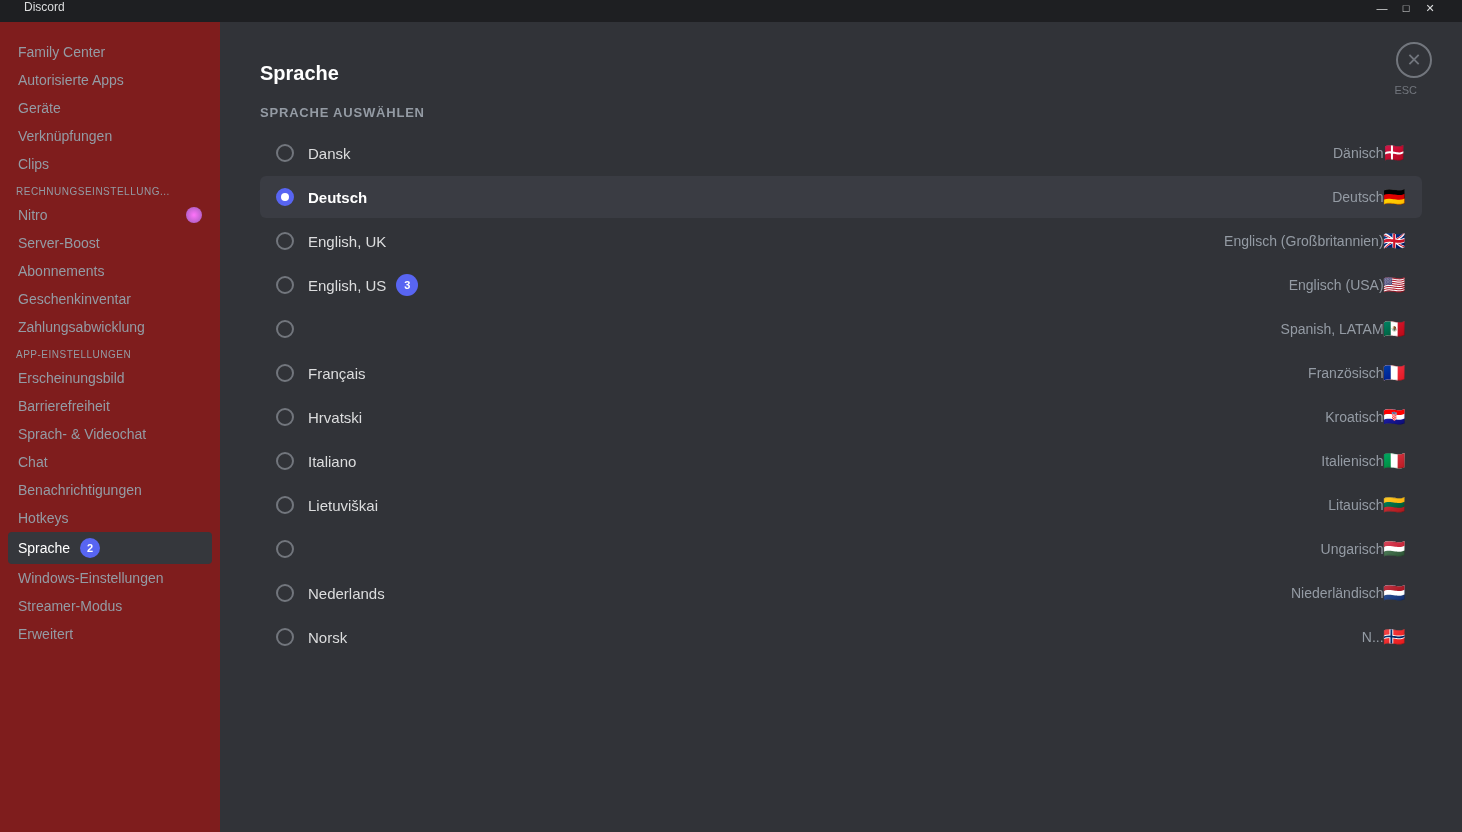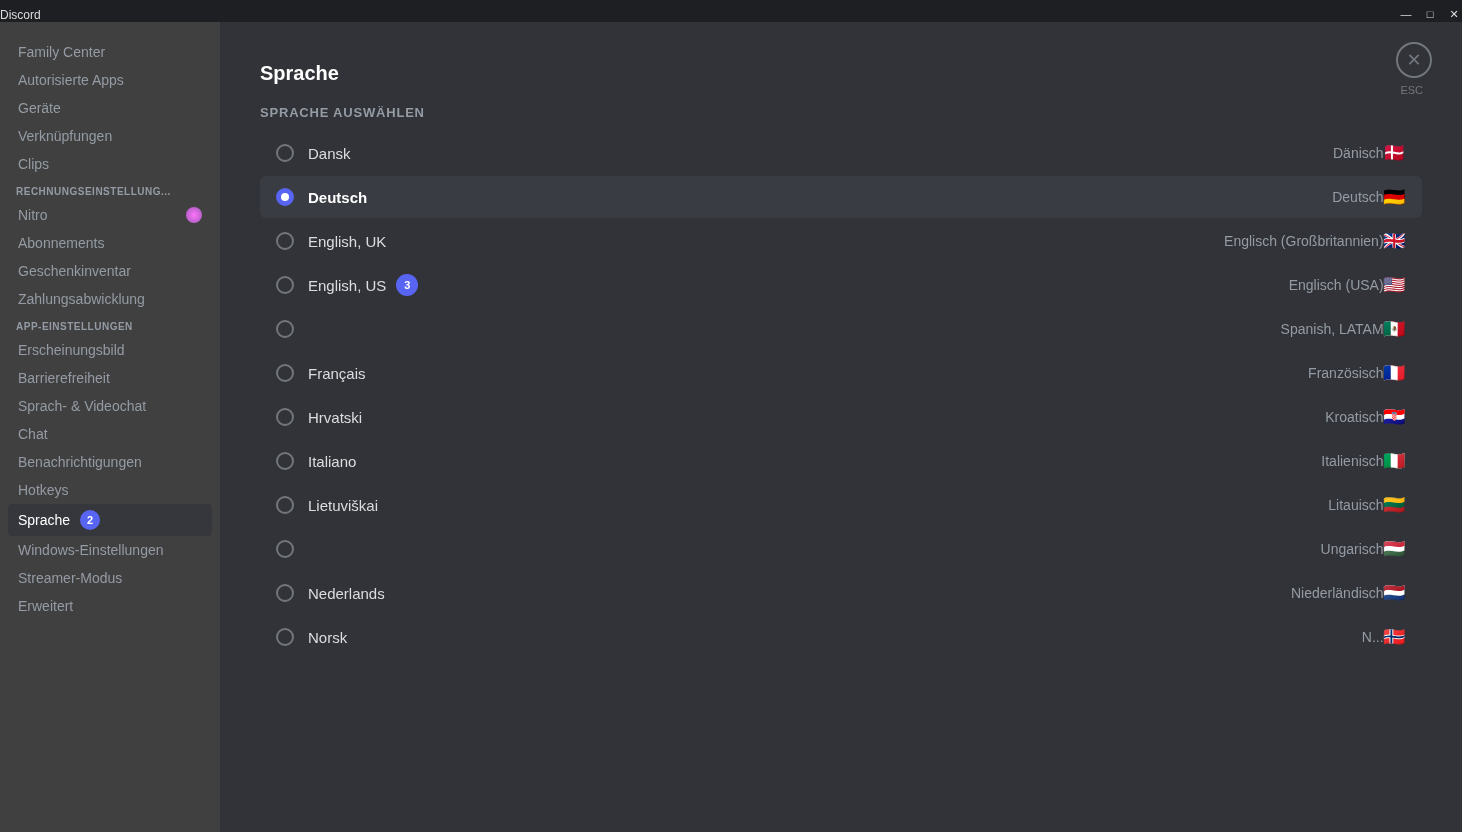--- a/index.html
+++ b/index.html
@@ -10,22 +10,22 @@
       font-family: 'Segoe UI', Arial, sans-serif;
       color: #dcddde;
       overflow: hidden;
       display: flex;
       flex-direction: column;
     }
     .titlebar {
       height: 22px;
       background: #1e1f22;
       display: flex;
-      align-items: flex-end;
-      padding: 0 0;
+      align-items: flex-start;
+      padding: 0 24px;
       justify-content: space-between;
       flex-shrink: 0;
     }
     .titlebar-title {
       font-size: 12px;
       color: #dcddde;
     }
     .titlebar-controls {
       display: flex;
       gap: 8px;
@@ -41,30 +41,30 @@
       font-size: 11px;
     }
     .app-body {
       display: flex;
       flex: 1;
       overflow: hidden;
     }
     
     .sidebar {
       width: 220px;
-      background: #404040;
+      background: #7f1d1d;
       padding: 16px 8px;
       overflow-y: auto;
       flex-shrink: 0;
     }
     .sidebar::-webkit-scrollbar { width: 4px; }
     .sidebar::-webkit-scrollbar-thumb { background: #1e1f22; border-radius: 2px; }
     .sidebar-section-label {
       font-size: 10px;
-      font-weight: 700;
+      font-weight: 400;
       color: #949ba4;
       text-transform: uppercase;
       padding: 8px 8px 4px 8px;
       letter-spacing: 0.5px;
     }
     .sidebar-item {
       padding: 6px 10px;
       border-radius: 4px;
       cursor: pointer;
       font-size: 14px;
@@ -207,21 +207,21 @@
       cursor: pointer;
       display: flex;
       align-items: center;
       justify-content: center;
       color: #72767d;
       font-size: 18px;
     }
     .esc-label {
       position: absolute;
       top: 62px;
-      right: 39px;
+      right: 45px;
       font-size: 11px;
       color: #72767d;
     }
     .language-item.selected .language-name { color: #ffffff; font-weight: 600; }
   </style>
 </head>
 <body>
 
 <div class="titlebar">
   <span class="titlebar-title">Discord</span>
@@ -251,20 +251,23 @@
     <div class="sidebar-item">
       <span>Clips</span>
     </div>
 
     <div class="sidebar-section-label">RECHNUNGSEINSTELLUNG...</div>
     <div class="sidebar-item">
       <span>Nitro</span>
       <span class="nitro-icon"></span>
     </div>
     <div class="sidebar-item">
+      <span>Server-Boost</span>
+    </div>
+    <div class="sidebar-item">
       <span>Abonnements</span>
     </div>
     <div class="sidebar-item">
       <span>Geschenkinventar</span>
     </div>
     <div class="sidebar-item">
       <span>Zahlungsabwicklung</span>
     </div>
 
     <div class="sidebar-section-label">APP-EINSTELLUNGEN</div>

